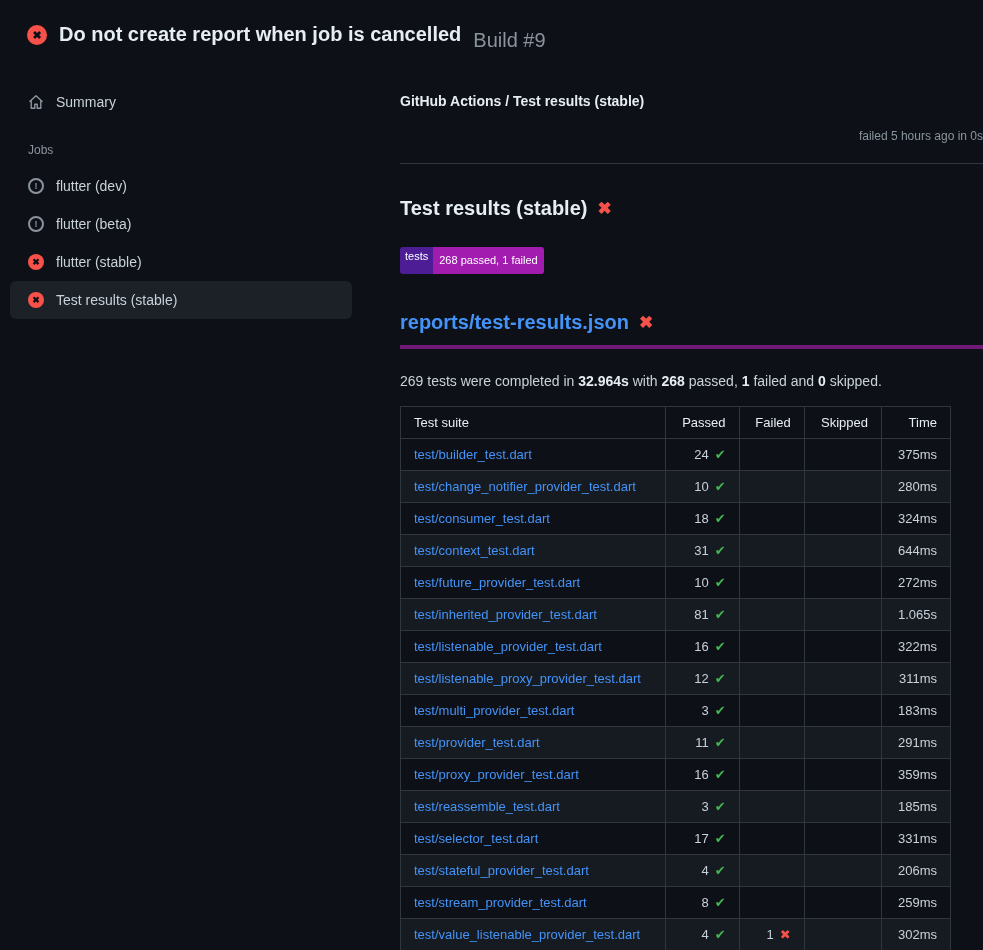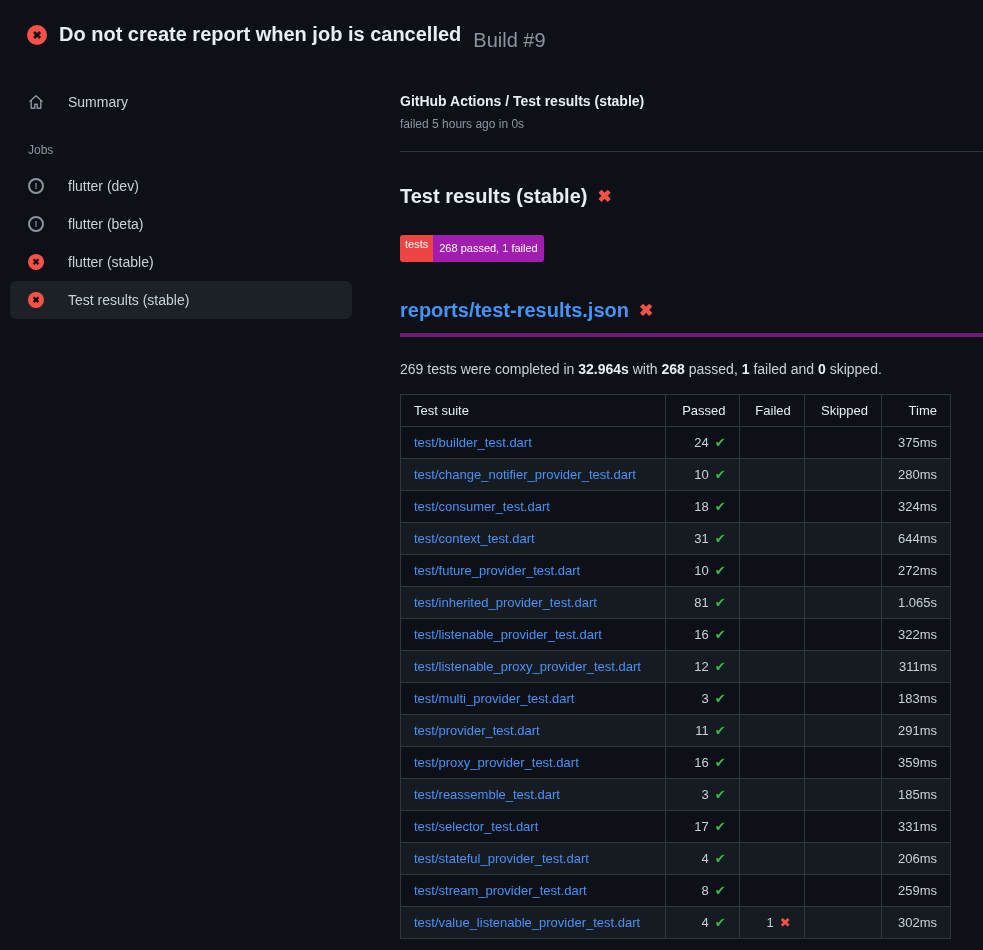--- a/index.html
+++ b/index.html
@@ -57,21 +57,21 @@
   }
   .main {
     flex: 1;
     padding-top: 28px;
   }
 
   
   .sidebar-item {
     display: flex;
     align-items: flex-end;
-    gap: 24px;
+    gap: 12px;
     margin: 0 48px 0 10px;
     padding: 11px 10px 11px 18px;
     border-radius: 6px;
     font-size: 14px;
     color: #c9d1d9;
     cursor: pointer;
   }
   .sidebar-item.selected { background: #1c2128; }
   .jobs-heading {
     font-size: 12px;
@@ -102,21 +102,22 @@
 
   
   .breadcrumb {
     font-size: 14px;
     font-weight: 700;
     color: #e6edf3;
   }
   .run-meta {
     font-size: 12px;
     color: #8b949e;
-    margin-top: 8px;
+    margin-top: 20px;
+    text-align: right;
   }
   .divider {
     border: none;
     border-top: 1px solid #30363d;
     margin: 20px 0 0 0;
   }
   .section-title {
     display: flex;
     align-items: center;
     gap: 10px;
@@ -133,21 +134,21 @@
   }
   .badge {
     display: inline-flex;
     margin-top: 27px;
     font-size: 11px;
     line-height: 1;
     border-radius: 3px;
     overflow: hidden;
   }
   .badge-label {
-    background: #ef4444;
+    background: #4c1d95;
     color: #ffffff;
     padding: 4px 5px;
   }
   .badge-value {
     background: #a21caf;
     color: #ffffff;
     padding: 8px 6px;
   }
   .report-title {
     display: flex;

